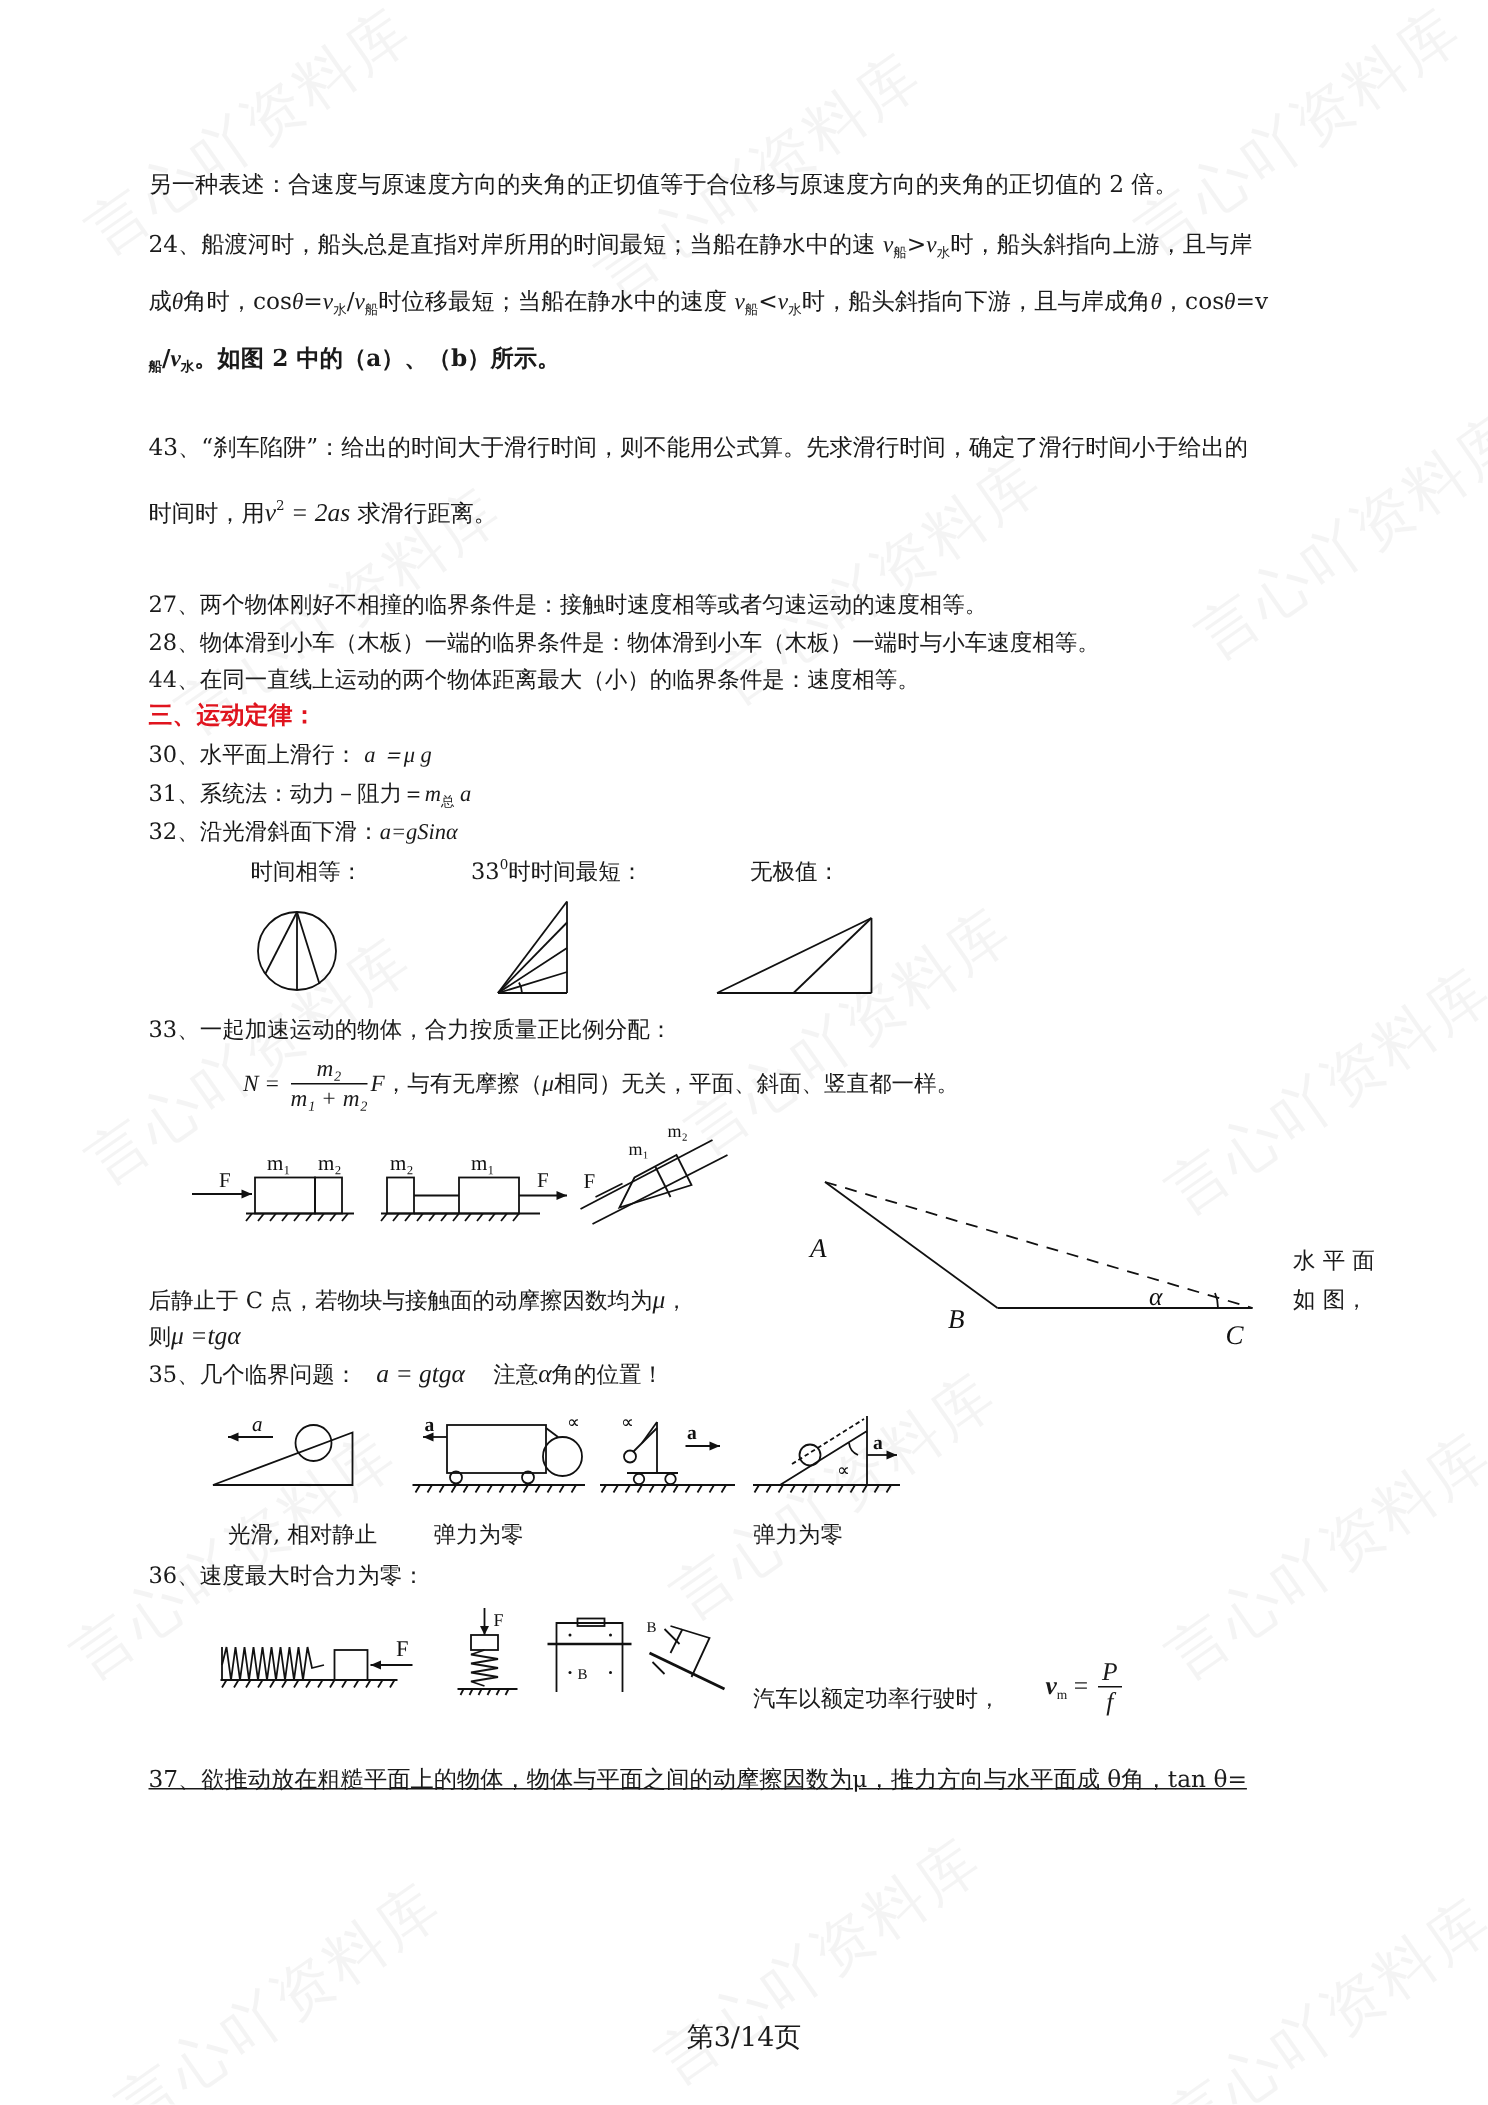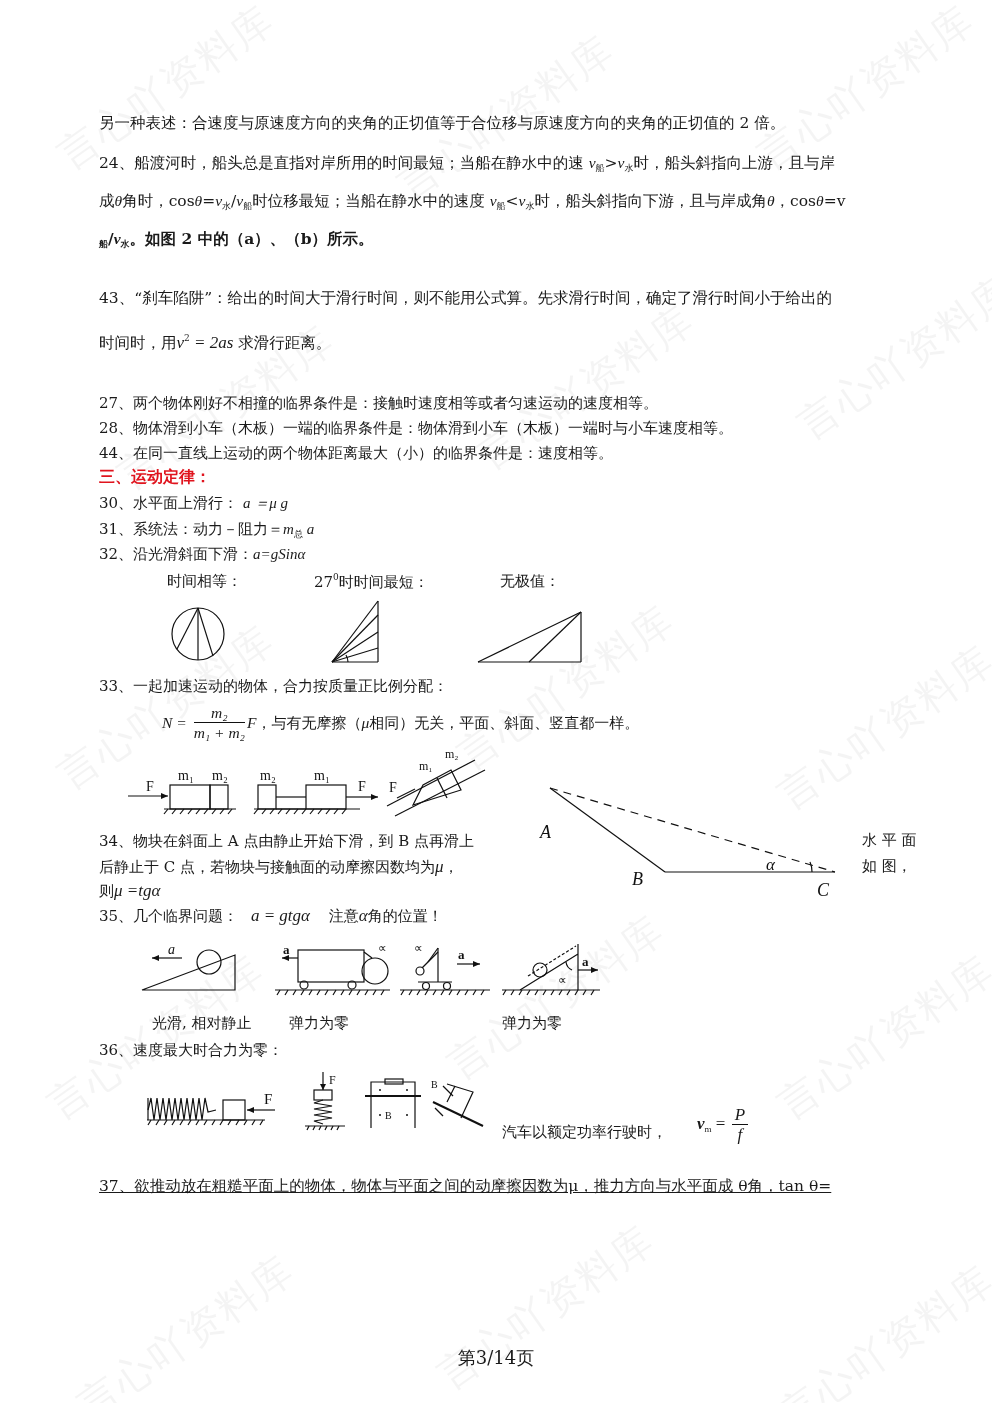--- a/index.html
+++ b/index.html
@@ -86,21 +86,21 @@
   </div>
   <div class="line sm" style="top:519px;">
     <span>31、系统法：动力－阻力＝</span><span class="math">m</span><span class="sub">总</span><span class="math"> a</span>
   </div>
   <div class="line sm" style="top:544px;">
     <span>32、沿光滑斜面下滑：</span><span class="math">a=gSinα</span>
   </div>
 
   <div class="caption" style="left:167px;top:572px;">时间相等：</div>
   <div class="caption" style="left:314px;top:572px;">
-    <span>27</span><span class="sup">0</span><span>时时间最短：</span>
+    <span>33</span><span class="sup">0</span><span>时时间最短：</span>
   </div>
   <div class="caption" style="left:500px;top:572px;">无极值：</div>
 
   <svg style="left:170px;top:605px;" width="60" height="60">
     <circle class="s" cx="28" cy="29" r="26"></circle>
     <line class="s" x1="28" y1="3" x2="28" y2="55"></line>
     <line class="s" x1="28" y1="3" x2="7" y2="44"></line>
     <line class="s" x1="28" y1="3" x2="43" y2="51"></line>
   </svg>
   <svg style="left:330px;top:598px;" width="50" height="66">
@@ -154,21 +154,20 @@
     <line class="s" x1="2" y1="56" x2="90" y2="10"></line>
     <line class="s" x1="10" y1="66" x2="100" y2="20"></line>
     <path class="s" d="M28 55 l10 -20 l28 -15 l10 20 z"></path>
     <line class="s" x1="52" y1="28" x2="62" y2="48"></line>
     <text x="4" y="42" font-size="14">F</text>
     <line class="s" x1="12" y1="48" x2="30" y2="39"></line>
     <text x="34" y="20" font-size="12">m₁</text>
     <text x="60" y="8" font-size="12">m₂</text>
   </svg>
 
-  <div class="line sm" style="top:831px;">34、物块在斜面上 A 点由静止开始下滑，到 B 点再滑上</div>
   <div class="caption" style="left:862px;top:831px;">水 平 面</div>
   <div class="line sm" style="top:857px;">
     <span>后静止于 C 点，若物块与接触面的动摩擦因数均为</span><span class="math" style="font-size:17px;">μ</span><span>，</span>
   </div>
   <div class="caption" style="left:862px;top:857px;">如 图，</div>
   <div class="line sm" style="top:881px;">
     <span>则</span><span class="math" style="font-size:17px;">μ =tgα</span>
   </div>
 
   <svg style="left:530px;top:780px;" width="320" height="120">

